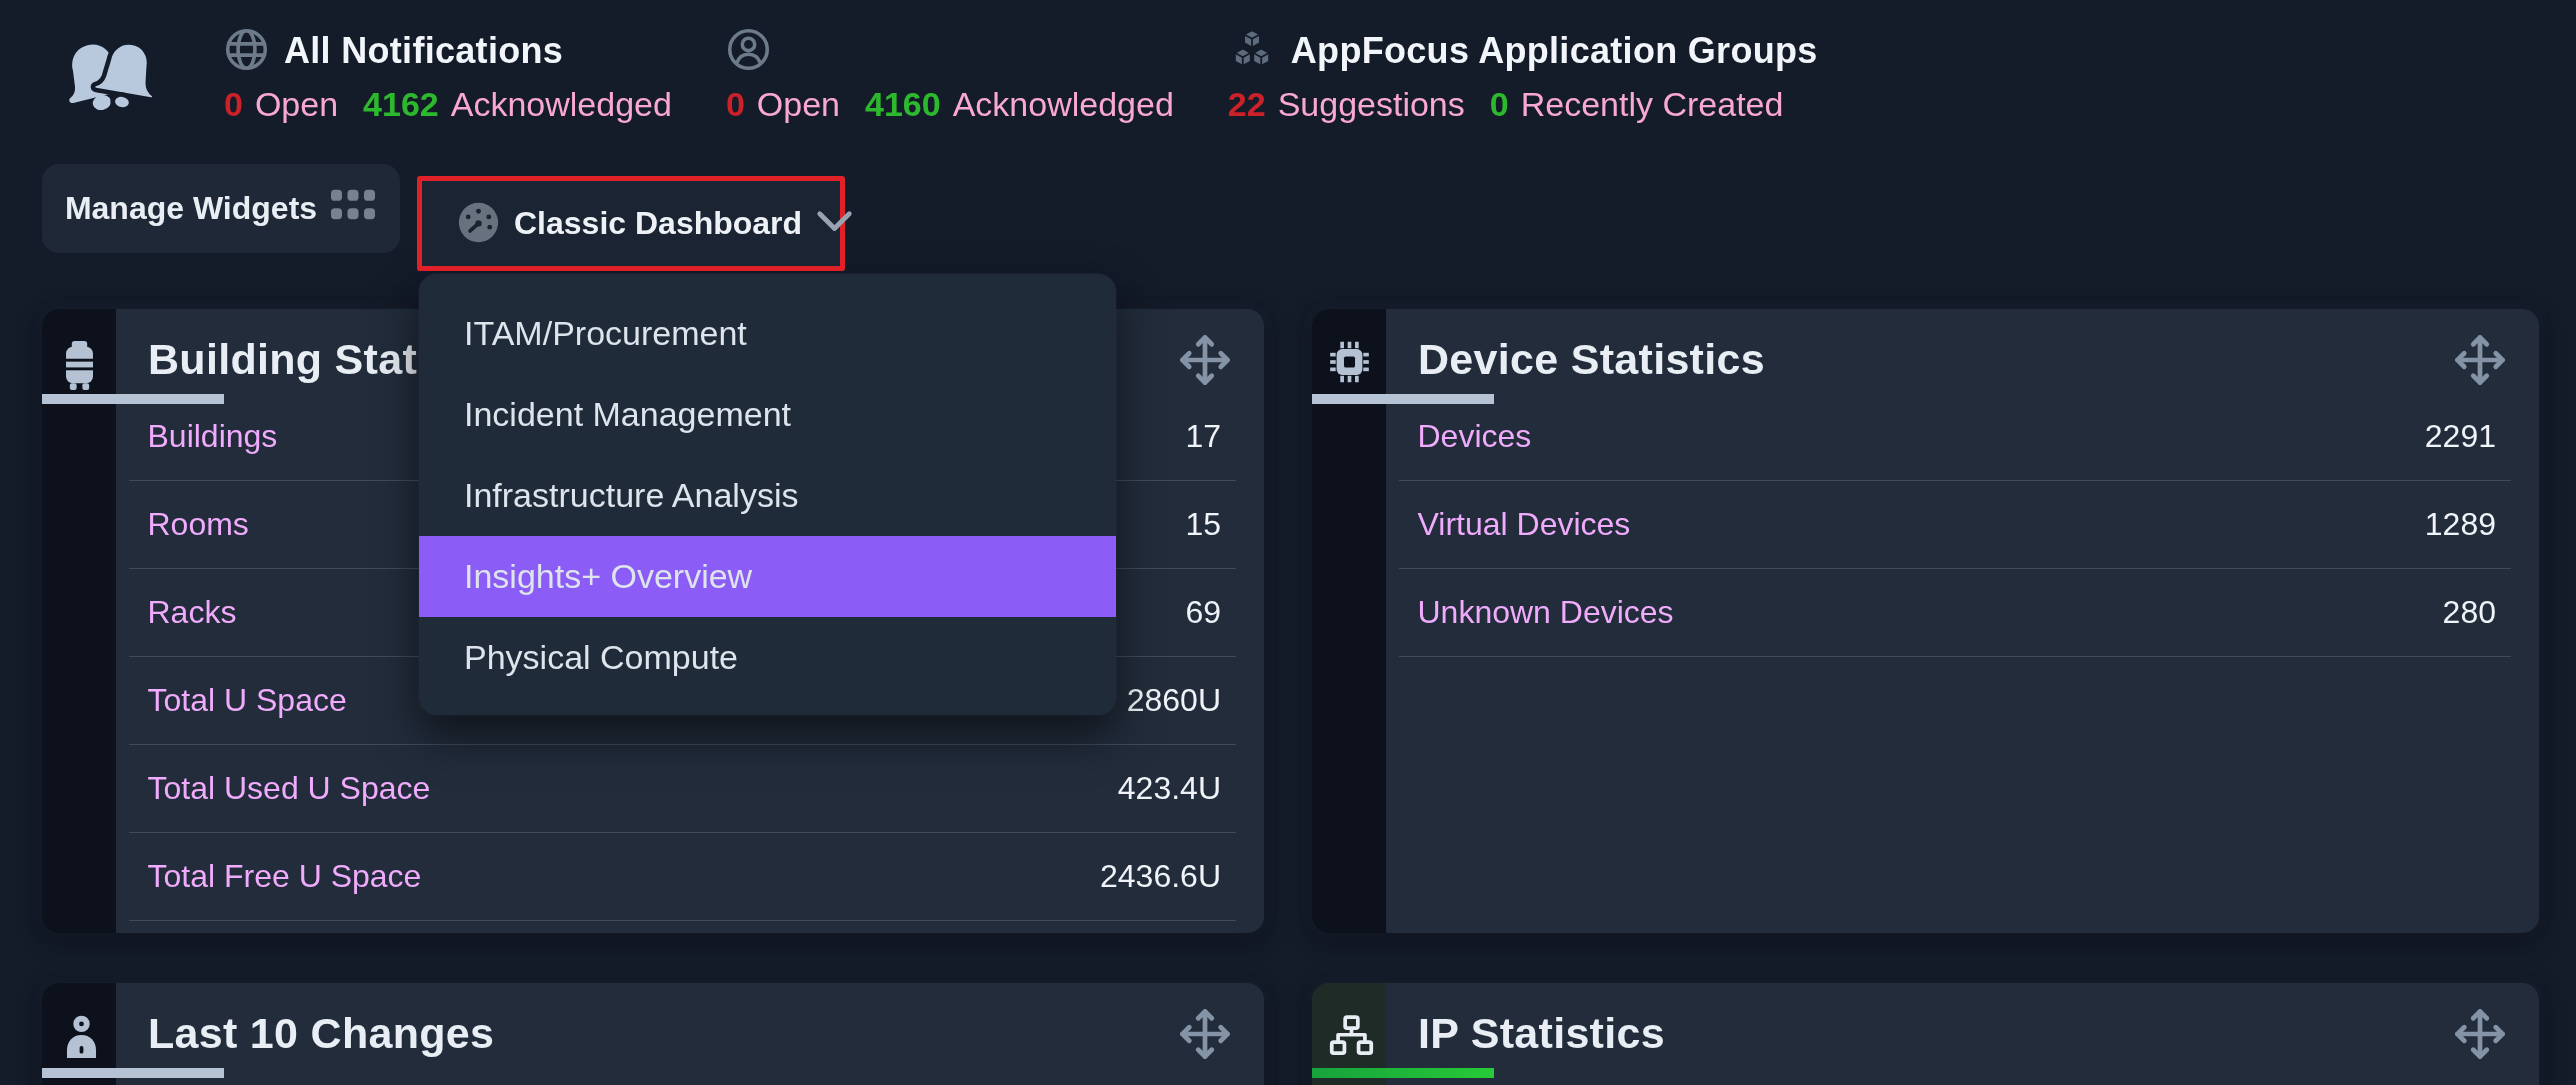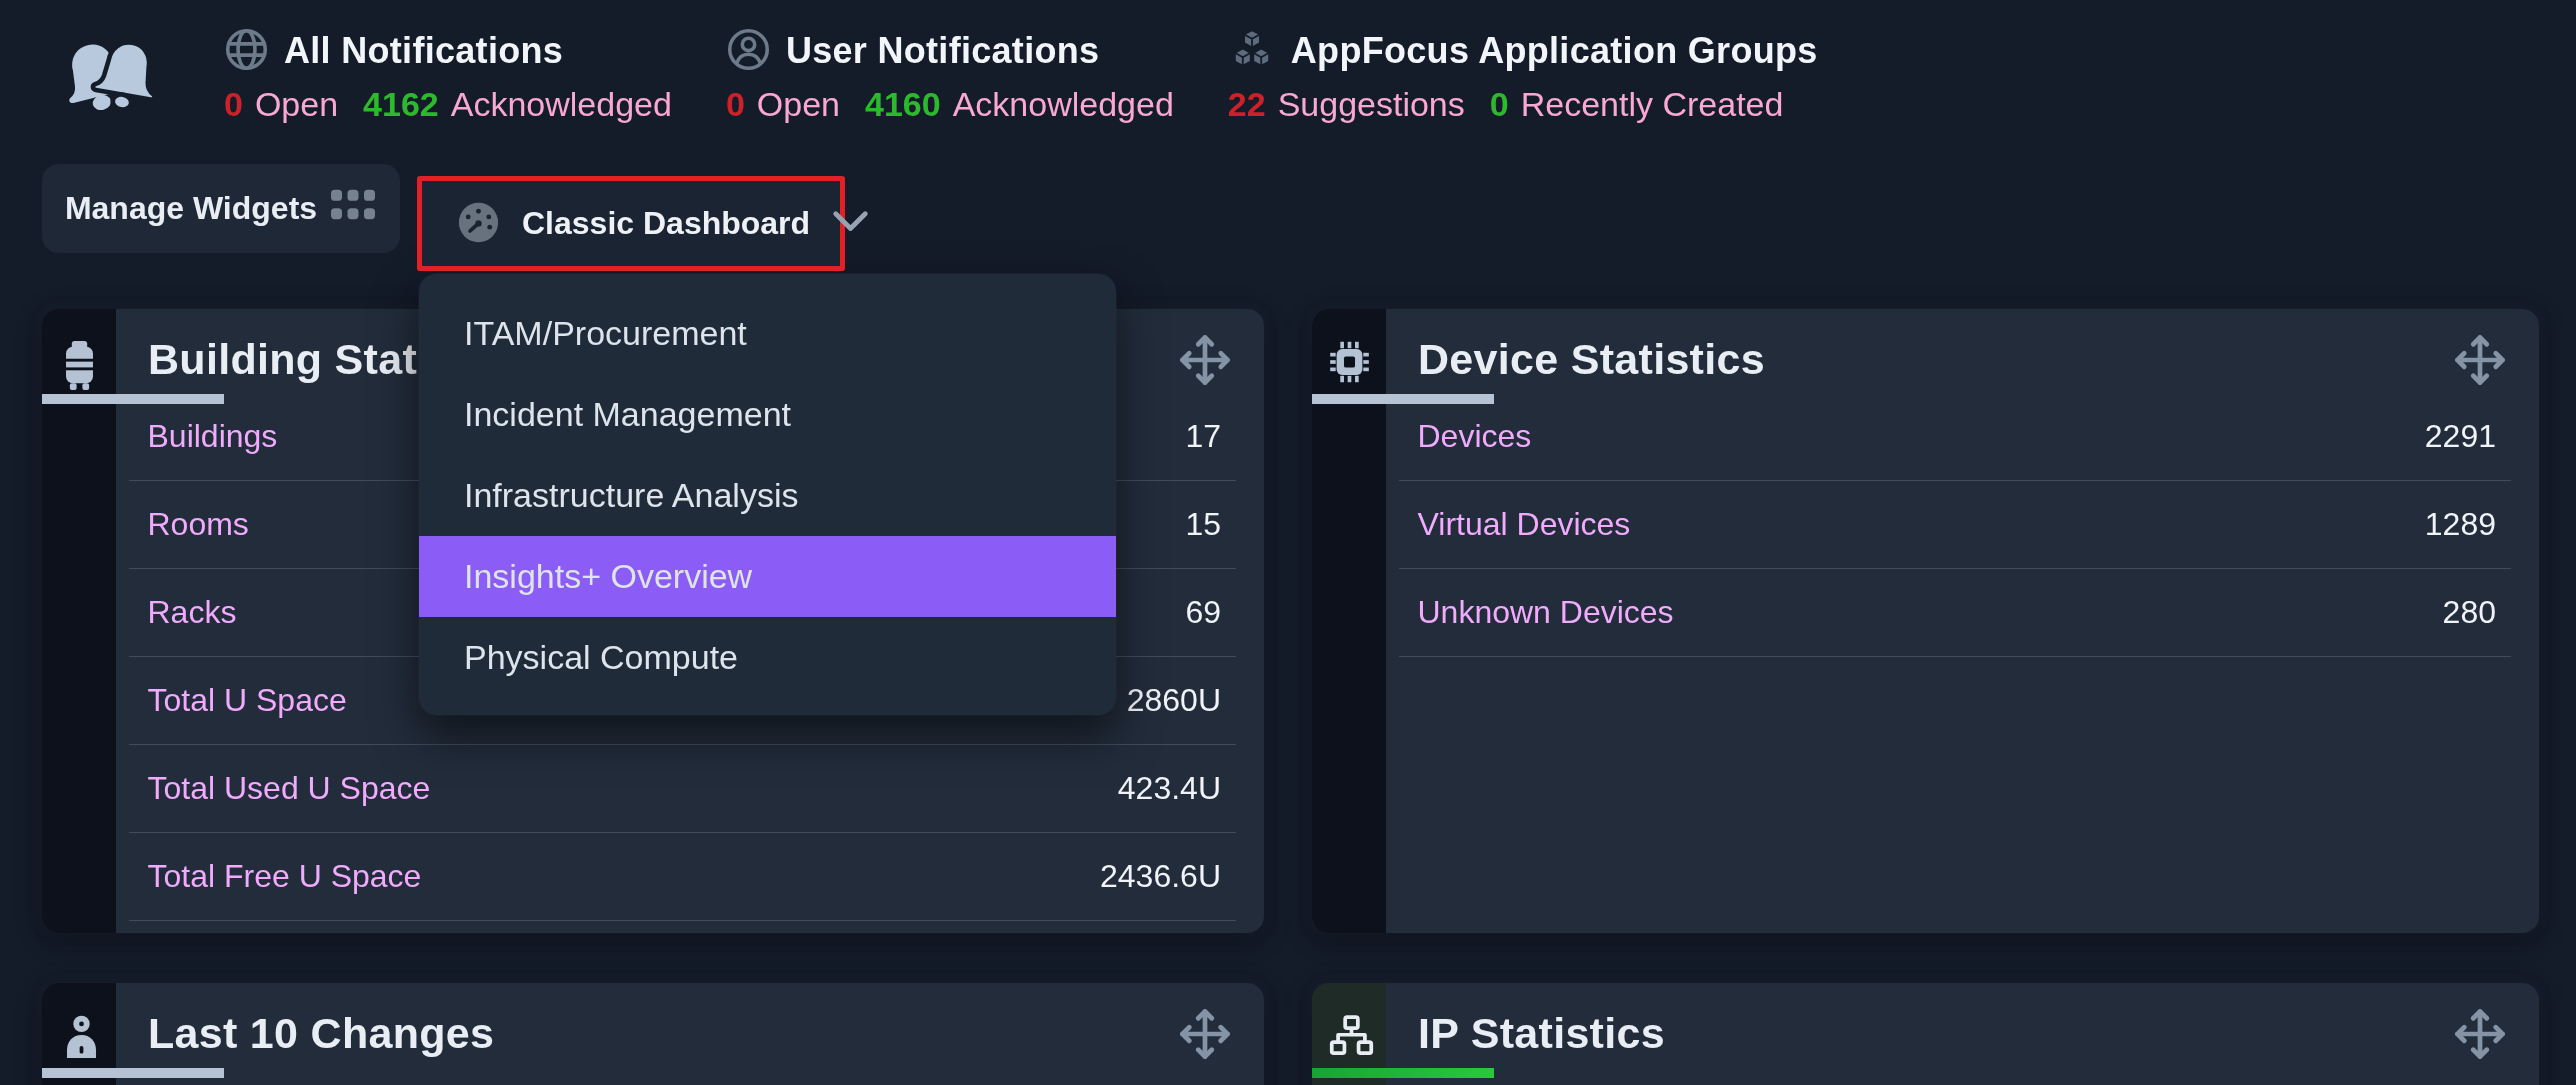--- a/index.html
+++ b/index.html
@@ -22,21 +22,21 @@
   
   .btn-manage{
     position:absolute;left:42px;top:164px;width:358px;height:89px;background:#1e2836;
     border-radius:16.7px;display:flex;align-items:center;justify-content:center;gap:12px;
     font-size:32px;font-weight:bold;color:#e9eef4;cursor:pointer;
   }
   .selector-box{
     position:absolute;left:417px;top:176px;width:428px;height:95px;
     border:5.6px solid #e02128;border-radius:2.8px;box-sizing:border-box;background:#1a2432;z-index:40;
   }
-  .selector-btn{width:100%;height:100%;display:flex;align-items:center;gap:22px;
+  .selector-btn{width:100%;height:100%;display:flex;align-items:center;gap:14px;
     padding:0 35px;box-sizing:border-box;cursor:pointer;}
   .selector-btn .sel-label{font-size:32px;font-weight:bold;color:#eef2f7;flex:1;white-space:nowrap;}
   
   .dropdown{
     position:absolute;left:419px;top:274px;width:697px;height:441px;background:#202b39;
     border-radius:18px;box-shadow:0 20.4px 45px rgba(0,0,0,.55), 0 0 0 0.9px rgba(130,150,180,.07);
     padding:18.5px 0;box-sizing:border-box;z-index:30;
   }
   .ditem{height:81px;display:flex;align-items:center;padding-left:45px;font-size:34px;
     color:#dde4ec;cursor:pointer;}
@@ -104,21 +104,20 @@
 
   <div class="hgroup">
     <div class="trow">
       <span>
         <svg width="45" height="45" viewBox="0 0 24 24" fill="none" stroke="#6d7a89" stroke-width="1.9">
           <circle cx="12" cy="12" r="10"></circle>
             <circle cx="12" cy="9.3" r="3.3"></circle>
           <path d="M5.6 19.4c1.2-3.5 3.5-4.9 6.4-4.9s5.2 1.4 6.4 4.9"></path>
         </svg>
       </span>
-      <span class="htitle">User Notifications</span>
     </div>
     <div class="crow">
       <span class="num red">0</span>
       <span class="clabel">Open</span>
       <span class="num green" style="margin-left:13px;">4160</span>
       <span class="clabel">Acknowledged</span>
     </div>
   </div>
 
   <div class="hgroup">

